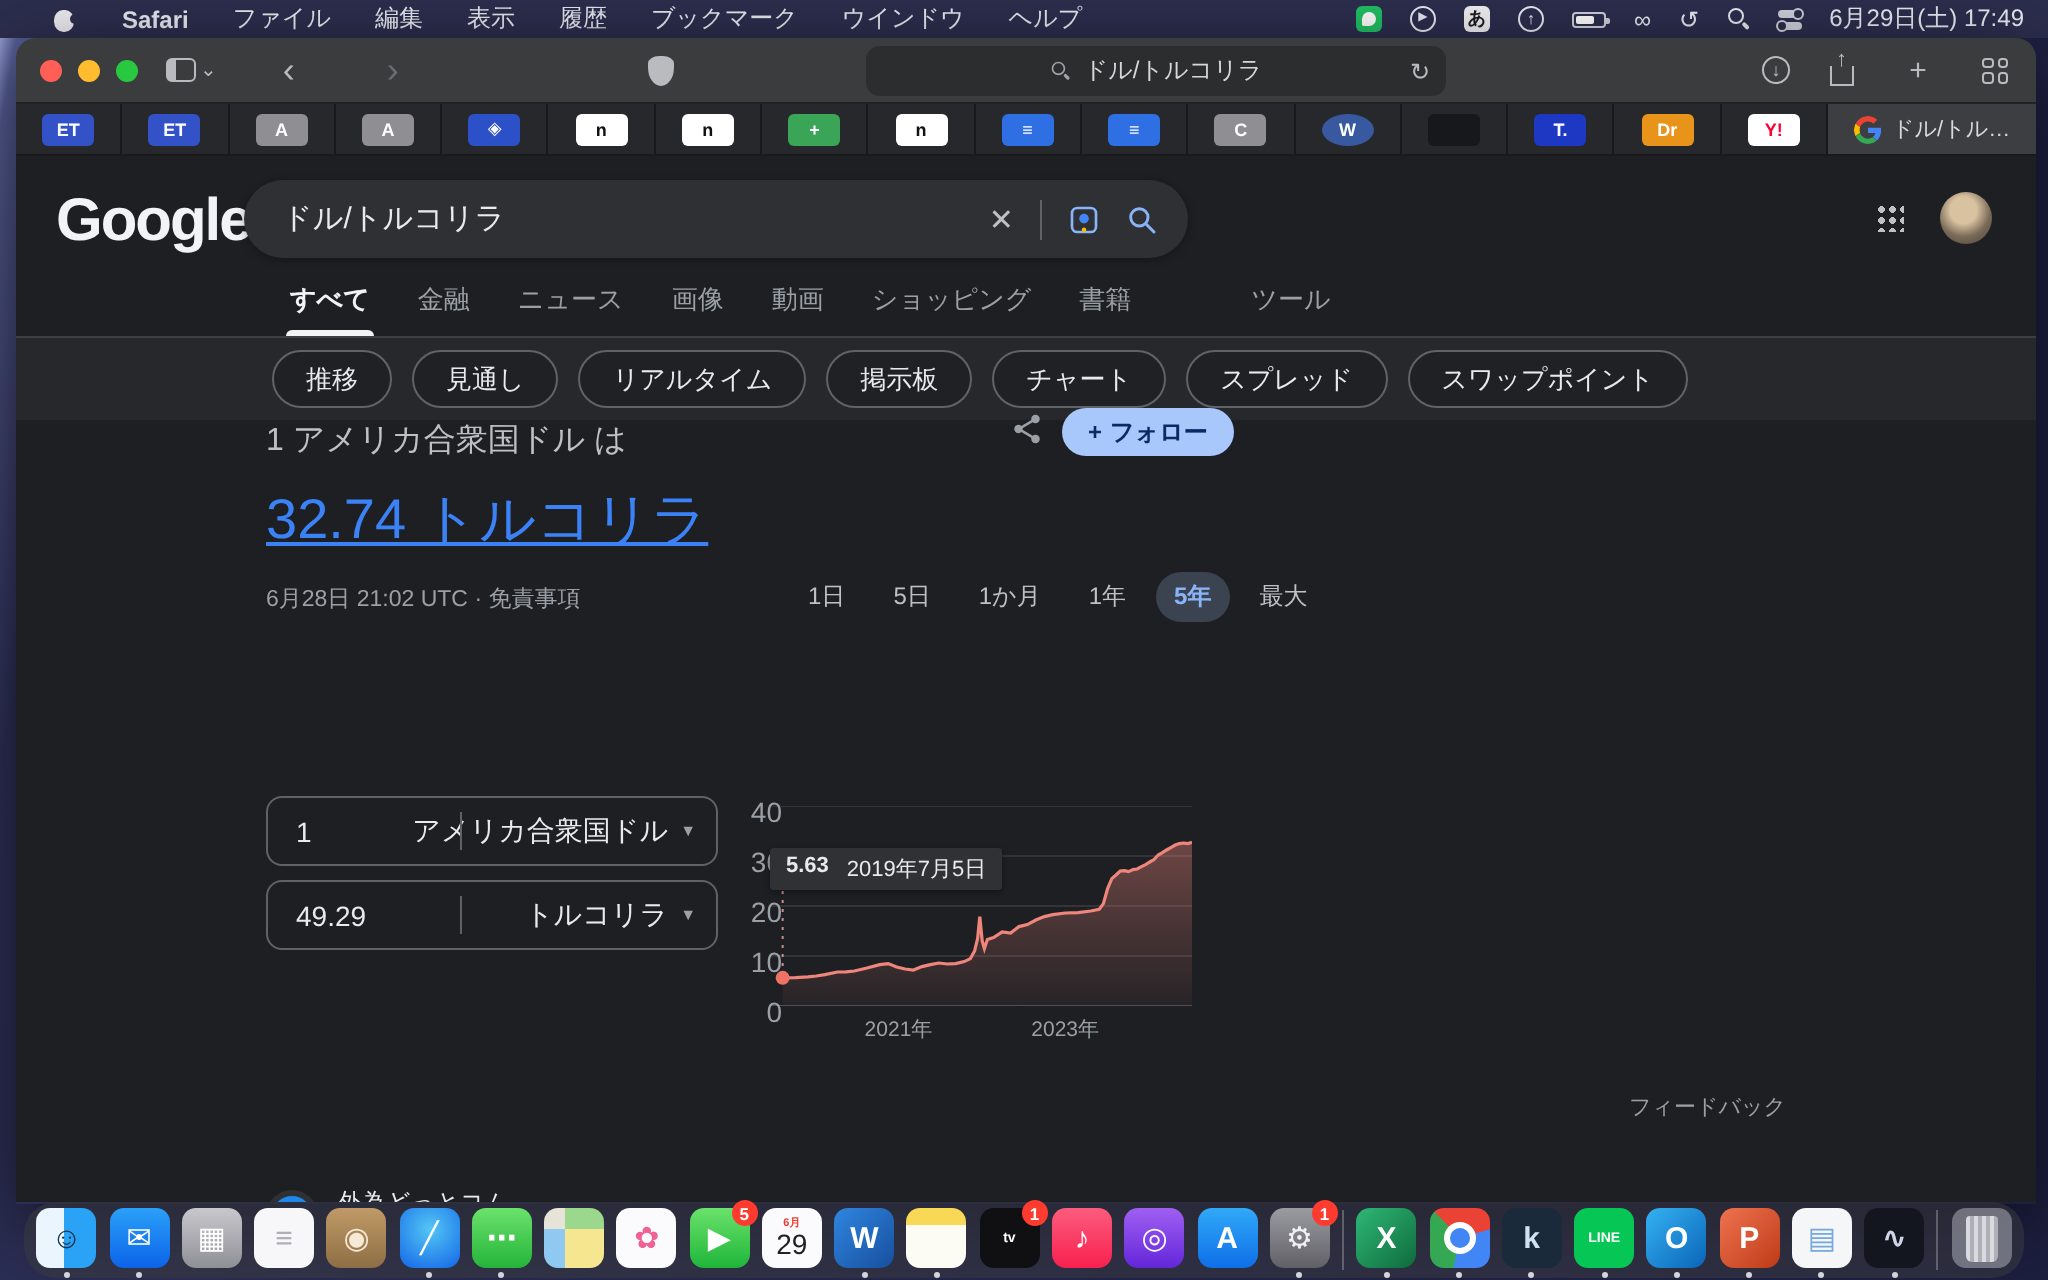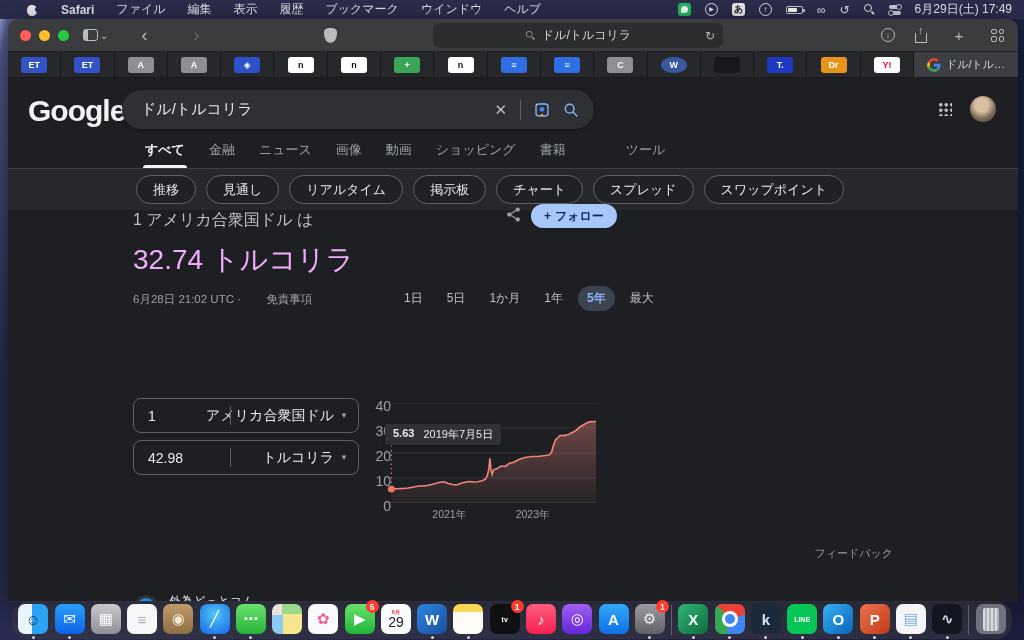--- a/index.html
+++ b/index.html
@@ -89,23 +89,23 @@
   .chipband{position:absolute;left:0;right:0;top:91px;height:41px;background:#27282c;}
   .chips{position:absolute;left:128px;top:97px;display:flex;gap:10px;}
   .chip{height:29px;padding:0 16px;border:1px solid #5f6368;border-radius:15px;display:flex;align-items:center;
     font-size:13px;color:#e8eaed;white-space:nowrap;background:#202124;}
 
   .ans{position:absolute;left:125px;top:132px;width:760px;}
   .sub{font-size:16px;color:#bdc1c6;}
   .shareicon{position:absolute;left:372px;top:-4px;}
   .followbtn{position:absolute;left:398px;top:-6px;height:24px;padding:0 13px;border-radius:13px;background:#a8c7fa;
     color:#0a2a66;font-size:12px;font-weight:bold;display:flex;align-items:center;gap:4px;white-space:nowrap;}
-  .bigval{margin-top:10px;font-size:28px;color:#f0abfc;}
+  .bigval{margin-top:10px;font-size:28px;color:#3b82f6;text-decoration:underline;}
   .meta{position:absolute;left:0;top:82px;font-size:11.5px;color:#9aa0a6;white-space:nowrap;}
-  .meta a{color:#9aa0a6;text-decoration:none;margin-left:22px;}
+  .meta a{color:#9aa0a6;text-decoration:none;}
   .ranges{position:absolute;left:262px;top:76px;display:flex;gap:6px;align-items:center;font-size:12px;color:#bdc1c6;text-align:center;}
   .range{padding:4px 9px;border-radius:13px;white-space:nowrap;}
   .range.active{background:#3b4250;color:#8ab4f8;font-weight:bold;}
 
   .cbox{position:absolute;left:0;width:226px;height:35px;border:1px solid #5f6368;border-radius:8px;display:flex;align-items:center;font-size:14px;}
   .cbox .amt{padding-left:14px;}
   .cbox .cdiv{position:absolute;left:96px;top:7px;bottom:7px;width:1px;background:#5f6368;}
   .cbox .cur{margin-left:auto;padding-right:10px;display:flex;align-items:center;gap:6px;white-space:nowrap;}
   .caret{font-size:8px;color:#9aa0a6;}
   .cbox1{top:188px;}
@@ -361,21 +361,21 @@
 
         <div class="cbox cbox1">
           <span class="amt">1</span>
           <span class="cdiv"></span>
           <span class="cur">
               <span>アメリカ合衆国ドル</span>
               <span class="caret">▼</span>
             </span>
         </div>
         <div class="cbox cbox2">
-          <span class="amt">42.98</span>
+          <span class="amt">49.29</span>
           <span class="cdiv"></span>
           <span class="cur">
               <span>トルコリラ</span>
               <span class="caret">▼</span>
             </span>
         </div>
 
         <div class="chartwrap">
           <div class="tooltip">
             <b>5.63</b>

